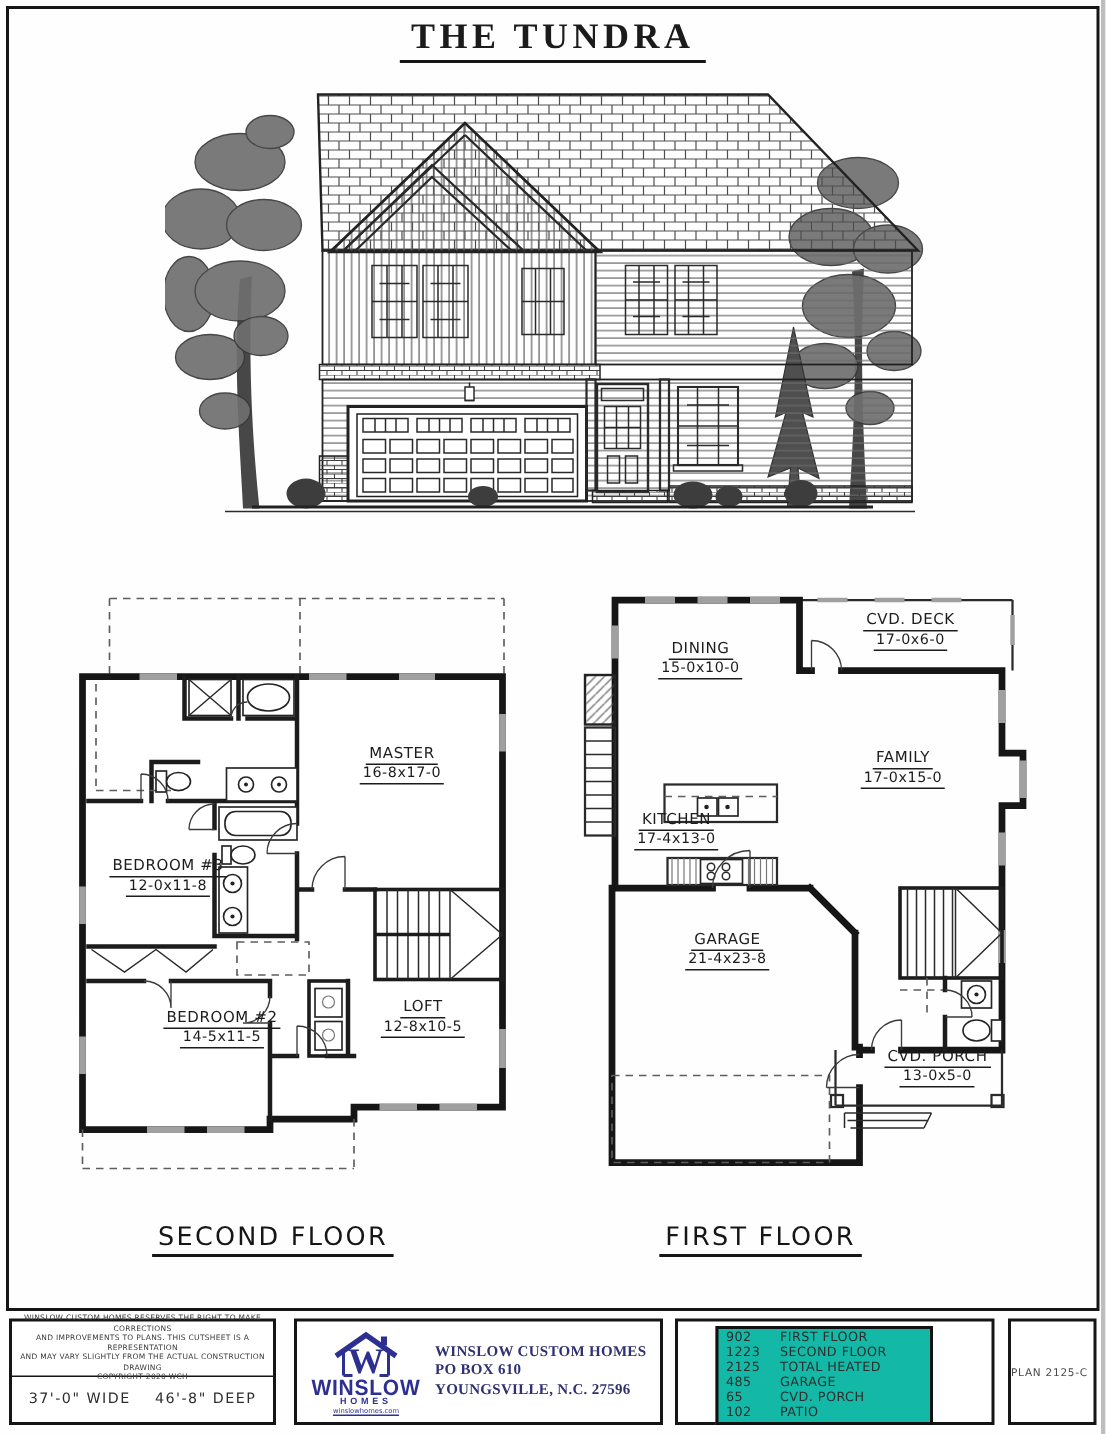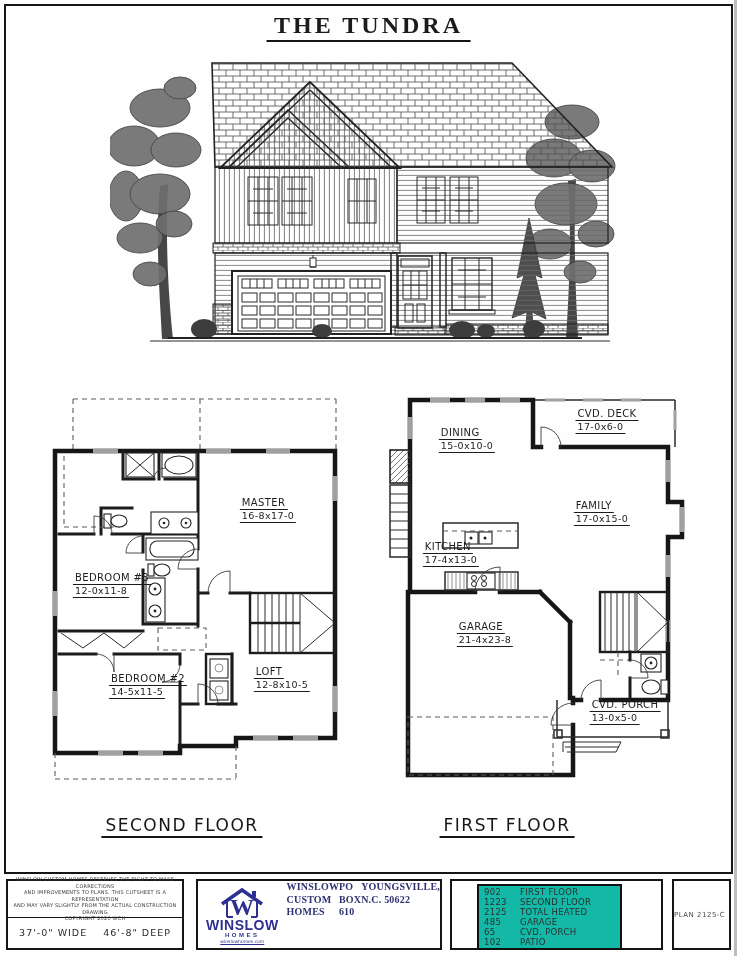--- a/index.html
+++ b/index.html
@@ -19,21 +19,21 @@
   .wall25{stroke:#1c1c1c;stroke-width:2.4;fill:none;}
   .thin{stroke:#2a2a2a;stroke-width:1;fill:none;}
   .thin15{stroke:#2a2a2a;stroke-width:1.5;fill:none;}
   .win{stroke:#a0a0a0;stroke-width:4.5;fill:none;}
   .winT{stroke:#a0a0a0;stroke-width:3;fill:none;}
   .dash{stroke:#5d5d5d;stroke-width:1.1;fill:none;stroke-dasharray:5 4;}
   .fix{stroke:#242424;stroke-width:1.1;fill:#ffffff;}
   .arc{stroke:#3a3a3a;stroke-width:0.9;fill:none;}
   .gray{stroke:#777;stroke-width:0.8;fill:none;}
   
-  .rlabel{position:absolute;transform:translateX(-50%);
+  .rlabel{position:absolute;transform:translateX(-50%);text-align:center;
         font-size:10px;line-height:12px;letter-spacing:.4px;color:#1c1c1c;white-space:nowrap;}
   .rlabel .ln{display:inline-block;border-bottom:1.4px solid #1c1c1c;padding:0 2px 0 2px;}
   .rlabel .dim{font-size:9.5px;}
   .ftitle{position:absolute;transform:translateX(-50%);font-size:17px;letter-spacing:1.5px;
         color:#161616;border-bottom:2px solid #161616;padding:0 4px 1px;white-space:nowrap;}
   
   .tb{position:absolute;top:879px;height:71px;border:2px solid #151515;background:#fff;box-sizing:border-box;}
   .box1{left:6px;width:178px;}
   .box2{left:196px;width:246px;display:flex;}
   .box3{left:450px;width:213px;}
@@ -44,21 +44,21 @@
   .dims{height:28px;display:flex;align-items:center;justify-content:center;
         font-size:9.5px;letter-spacing:1px;color:#2c2c2c;white-space:pre;}
   .logo{width:92px;display:flex;flex-direction:column;align-items:center;justify-content:center;
         color:#2d3091;padding-top:2px;}
   .logo svg{position:static;}
   .logo-name{font-family:"Liberation Sans",sans-serif;font-weight:bold;font-size:14px;
         letter-spacing:.5px;line-height:13px;transform:scaleY(1.05);}
   .logo-homes{font-family:"Liberation Sans",sans-serif;font-weight:bold;font-size:6px;
         letter-spacing:2.5px;line-height:7px;}
   .logo-url{font-size:4.5px;line-height:6px;text-decoration:underline;}
-  .address{flex:1;display:flex;flex-direction:row;justify-content:center;
+  .address{flex:1;display:flex;flex-direction:column;justify-content:center;
         font-family:"Liberation Serif",serif;font-weight:bold;font-size:10px;line-height:12.5px;
         color:#2f3170;letter-spacing:.2px;}
   .areas{position:absolute;left:25px;top:3px;width:141px;height:60px;border:2.5px solid #111;
         background:#14b8a6;display:flex;flex-direction:column;justify-content:space-around;padding:1px 0;}
   .arow{display:flex;font-size:8.5px;line-height:9px;letter-spacing:.3px;color:#2e2e2e;}
   .aval{width:36px;padding-left:5px;}
   .albl{flex:1;}
   .plan-num{font-size:7px;letter-spacing:.5px;color:#4a4a4a;}
 </style>
 </head>
@@ -451,21 +451,21 @@
         <path d="M8,14 V30 M8,30 H14 M38,14 V30 M38,30 H32" fill="none" stroke="#2d3091" stroke-width="2"></path>
         <text x="23" y="28" text-anchor="middle" font-family="Liberation Serif, serif" font-weight="bold" font-size="24" fill="#2d3091">W</text>
       </svg>
       <div class="logo-name">WINSLOW</div>
       <div class="logo-homes">HOMES</div>
       <div class="logo-url">winslowhomes.com</div>
     </div>
     <div class="address">
       <div>WINSLOW CUSTOM HOMES</div>
       <div>PO BOX 610</div>
-      <div>YOUNGSVILLE, N.C. 50622</div>
+      <div>YOUNGSVILLE, N.C. 27596</div>
     </div>
   </div>
 
   <div class="tb box3">
     <div class="areas">
       <div class="arow">
         <span class="aval">902</span>
         <span class="albl">FIRST FLOOR</span>
       </div>
       <div class="arow">

